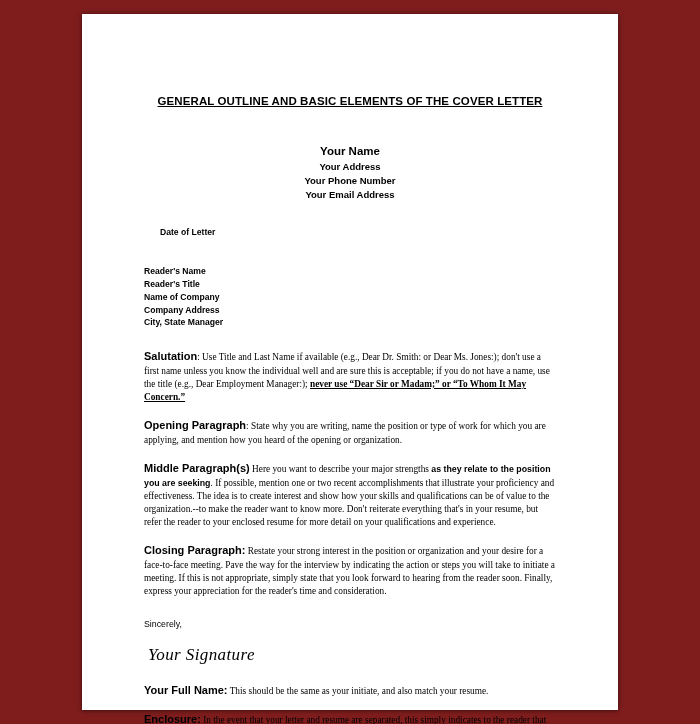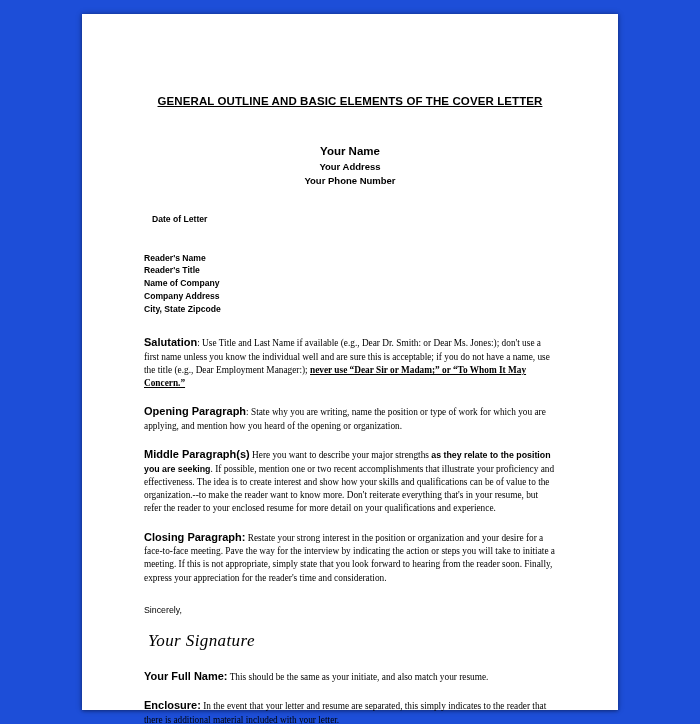--- a/index.html
+++ b/index.html
@@ -7,21 +7,21 @@
     padding: 0;
     background: #ffffff;
     width: 700px;
     height: 724px;
     font-family: "Liberation Serif", serif;
   }
   #page-wrap {
     position: relative;
     width: 700px;
     height: 724px;
-    background: #1d4ed8;
+    background: #7f1d1d;
     overflow: hidden;
   }
   
   #sheet {
     position: absolute;
     left: 82px;
     top: 14px;
     width: 536px;
     height: 696px;
     background: #ffffff;
@@ -53,21 +53,21 @@
   }
   .letterhead .name {
     font-size: 11.5px;
     line-height: 1.5;
     text-align: center;
   }
   .date-line {
     font-family: "Liberation Sans", sans-serif;
     font-weight: bold;
     font-size: 8.6px;
-    margin: 0 0 28px 8px;
+    margin: 0 0 28px 16px;
   }
   .recipient {
     font-family: "Liberation Sans", sans-serif;
     font-weight: bold;
     font-size: 8.6px;
     line-height: 1.48;
     margin: 12px 0 20px 0;
   }
   .para {
     font-family: "Liberation Serif", serif;
@@ -112,30 +112,31 @@
 <div id="page-wrap">
   <div id="sheet">
     <div id="content">
 
       <div class="doc-title">GENERAL OUTLINE AND BASIC ELEMENTS OF THE COVER LETTER</div>
 
       <div class="letterhead">
         <div class="name">Your Name</div>
         <div>Your Address</div>
         <div>Your Phone Number</div>
+        <div>Your Email Address</div>
       </div>
 
       <div class="date-line">Date of Letter</div>
 
       <div class="recipient">
         <div>Reader's Name</div>
         <div>Reader's Title</div>
         <div>Name of Company</div>
         <div>Company Address</div>
-        <div>City, State Zipcode</div>
+        <div>City, State Manager</div>
       </div>
 
       <p class="para"><span class="lead">Salutation</span><span>: Use Title and Last Name if available (e.g., Dear Dr. Smith: or Dear Ms. Jones:); don't use a first name unless you know the individual well and are sure this is acceptable; if you do not have a name, use the title (e.g., Dear Employment Manager:); </span><span class="underline-bold">never use “Dear Sir or Madam;” or “To Whom It May Concern.”</span></p>
 
       <p class="para"><span class="lead">Opening Paragraph</span><span>: State why you are writing, name the position or type of work for which you are applying, and mention how you heard of the opening or organization.</span></p>
 
       <p class="para"><span class="lead">Middle Paragraph(s)</span><span> Here you want to describe your major strengths </span><span class="bold">as they relate to the position you are seeking</span><span>.  If possible, mention one or two recent accomplishments that illustrate your proficiency and effectiveness.  The idea is to create interest and show how your skills and qualifications can be of value to the organization.--to make the reader want to know  more.  Don't reiterate everything that's in your resume, but refer the reader to your enclosed resume for more detail on your qualifications and experience.</span></p>
 
       <p class="para"><span class="lead">Closing Paragraph:</span><span> Restate your strong interest in the position or organization and your desire for a face-to-face meeting.  Pave the way for the interview by indicating the action or steps you will take to initiate a meeting.  If this is not appropriate, simply state that you look forward to hearing from the reader soon.  Finally, express your appreciation for the reader's time and consideration.</span></p>
 

